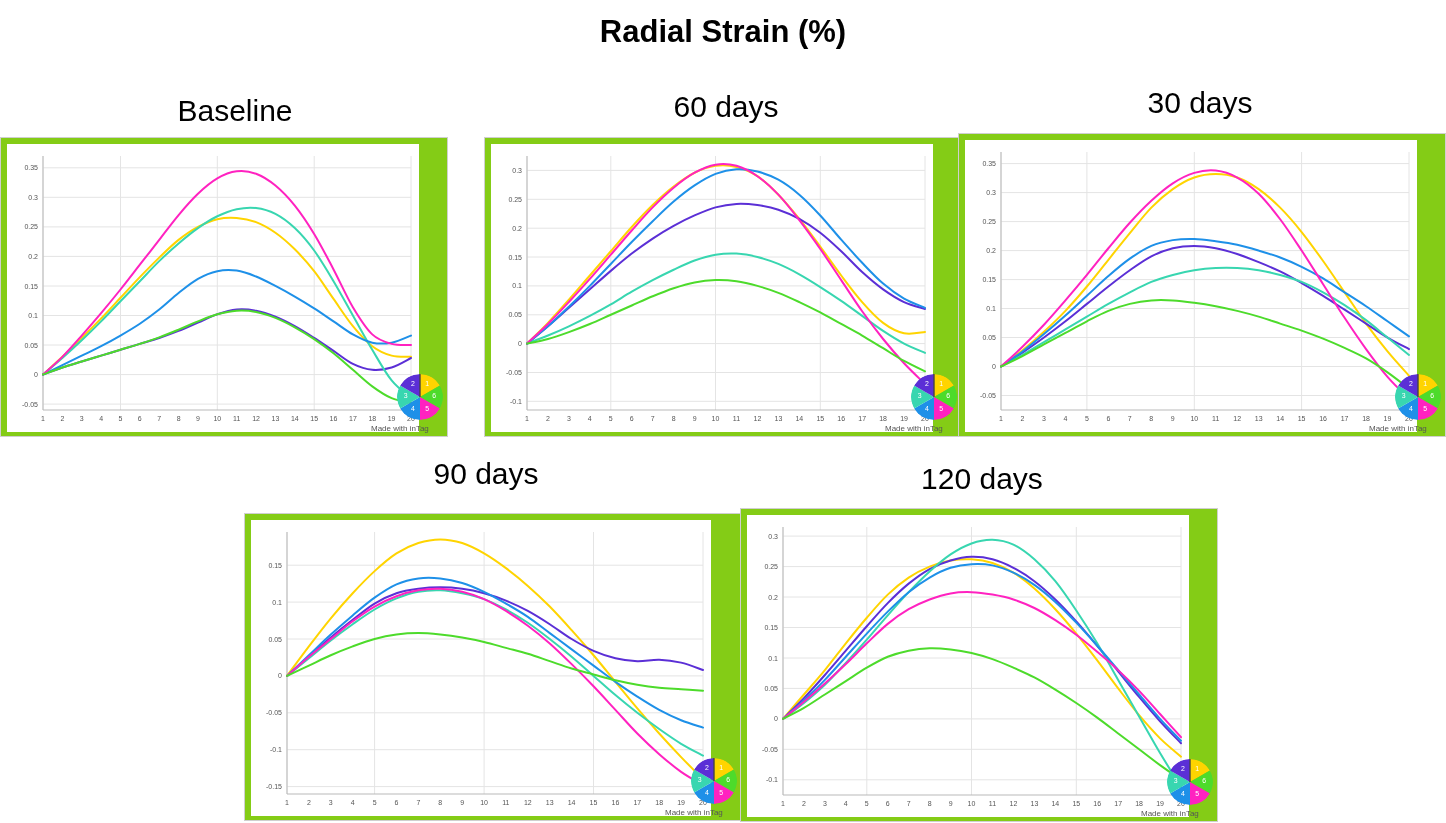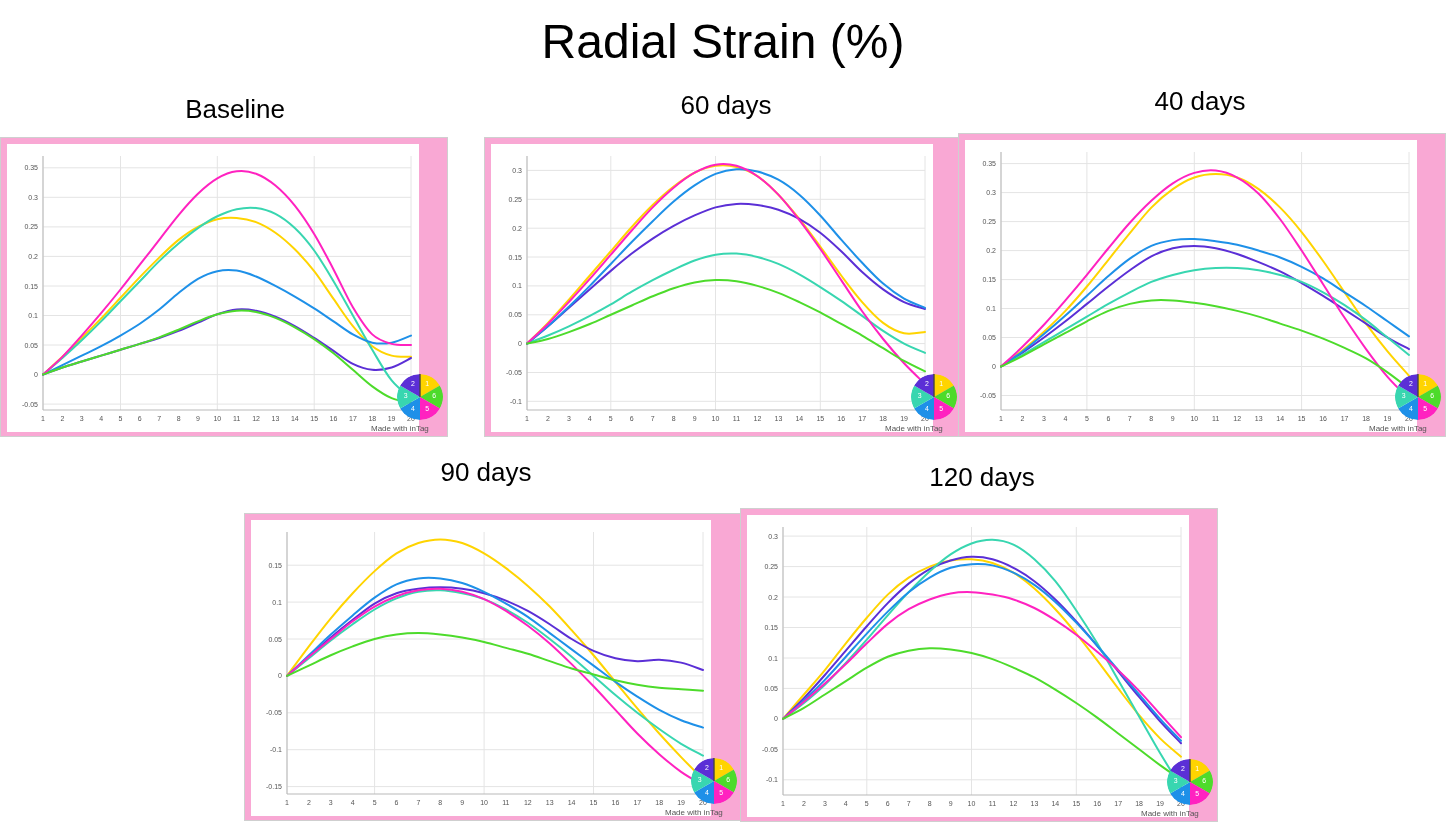--- a/index.html
+++ b/index.html
@@ -3,27 +3,27 @@
 <meta charset="utf-8">
 <style>
   html,body{margin:0;padding:0;}
   body{
     width:1446px;height:823px;background:#ffffff;
     font-family:"Liberation Sans", sans-serif;
     position:relative;overflow:hidden;
   }
   .main-title{
     position:absolute;left:0;top:14px;width:1446px;text-align:center;
-    font-size:48px;font-weight:normal;color:#000;letter-spacing:0px;
+    font-size:31px;font-weight:bold;color:#000;letter-spacing:0px;
   }
   .panel-title{
-    position:absolute;text-align:center;font-size:26px;color:#000;
+    position:absolute;text-align:center;font-size:30px;color:#000;
   }
   .panel{
-    position:absolute;background:#f9a8d4;border:1px solid #cfcfcf;box-sizing:border-box;text-decoration:underline;
+    position:absolute;background:#84cc16;border:1px solid #cfcfcf;box-sizing:border-box;text-decoration:underline;
   }
   .plot{
     position:absolute;background:#ffffff;box-sizing:border-box;
   }
   .plot svg{display:block;}
   .wheel{
     position:absolute;border-radius:50%;overflow:hidden;
   }
   .made-with{
     position:absolute;font-size:8px;color:#555;white-space:nowrap;
@@ -180,21 +180,21 @@
           <path d="M 50 50 L 50.00 100.00 A 50 50 0 0 1 6.70 75.00 Z" fill="#1e90e8"></path>
           <text x="34.5" y="79.8" text-anchor="middle" font-size="15" fill="#ffffff" font-family="&quot;Liberation Sans&quot;,sans-serif">4</text>
           <path d="M 50 50 L 6.70 75.00 A 50 50 0 0 1 6.70 25.00 Z" fill="#38d6b0"></path>
           <text x="19.0" y="53.0" text-anchor="middle" font-size="15" fill="#ffffff" font-family="&quot;Liberation Sans&quot;,sans-serif">3</text>
           <path d="M 50 50 L 6.70 25.00 A 50 50 0 0 1 50.00 0.00 Z" fill="#5b2fd6"></path>
           <text x="34.5" y="26.2" text-anchor="middle" font-size="15" fill="#ffffff" font-family="&quot;Liberation Sans&quot;,sans-serif">2</text>
           <line x1="50" y1="0" x2="50" y2="50" stroke="#444" stroke-width="3"></line>
         </svg></div>
       <div class="made-with" style="left: 400px; top: 286px;">Made with inTag</div>
     </div>
-    <div class="panel-title" style="left: 960px; top: 86px; width: 480px;">40 days</div>
+    <div class="panel-title" style="left: 960px; top: 86px; width: 480px;">30 days</div>
     <div class="panel" style="left: 958px; top: 133px; width: 488px; height: 304px;">
       <div class="plot" style="left: 6px; top: 6px; width: 452px; height: 292px;">
         <svg width="452" height="292">
           <line x1="36" x2="444" y1="255.5" y2="255.5" class="grid-line"></line>
           <text x="31" y="258.0" text-anchor="end" class="axis-text">-0.05</text>
           <line x1="36" x2="444" y1="226.5" y2="226.5" class="grid-line"></line>
           <text x="31" y="229.0" text-anchor="end" class="axis-text">0</text>
           <line x1="36" x2="444" y1="197.5" y2="197.5" class="grid-line"></line>
           <text x="31" y="200.0" text-anchor="end" class="axis-text">0.05</text>
           <line x1="36" x2="444" y1="168.5" y2="168.5" class="grid-line"></line>

